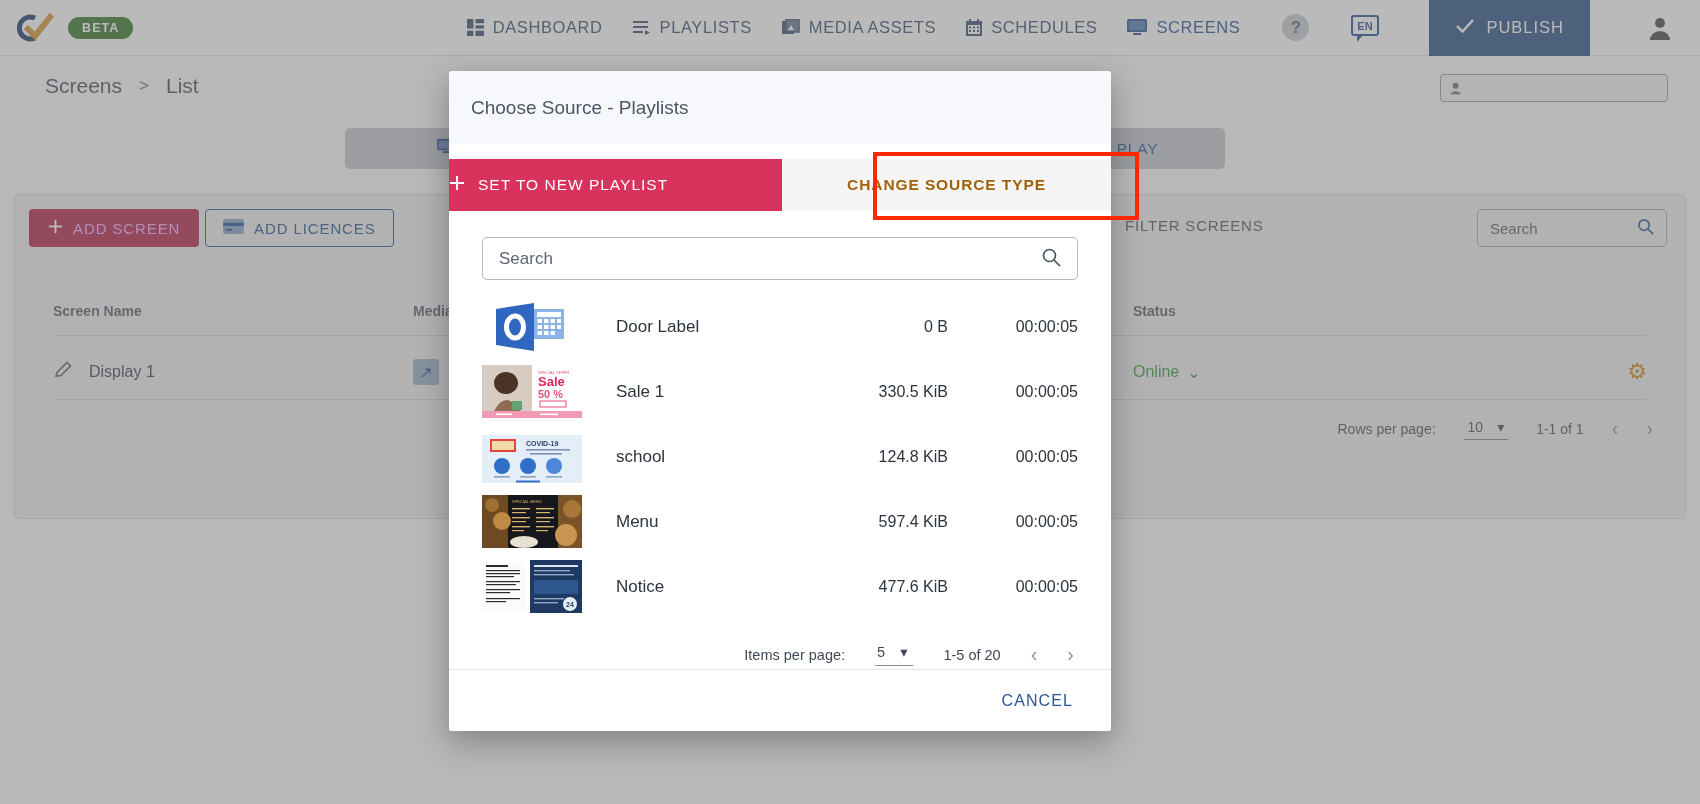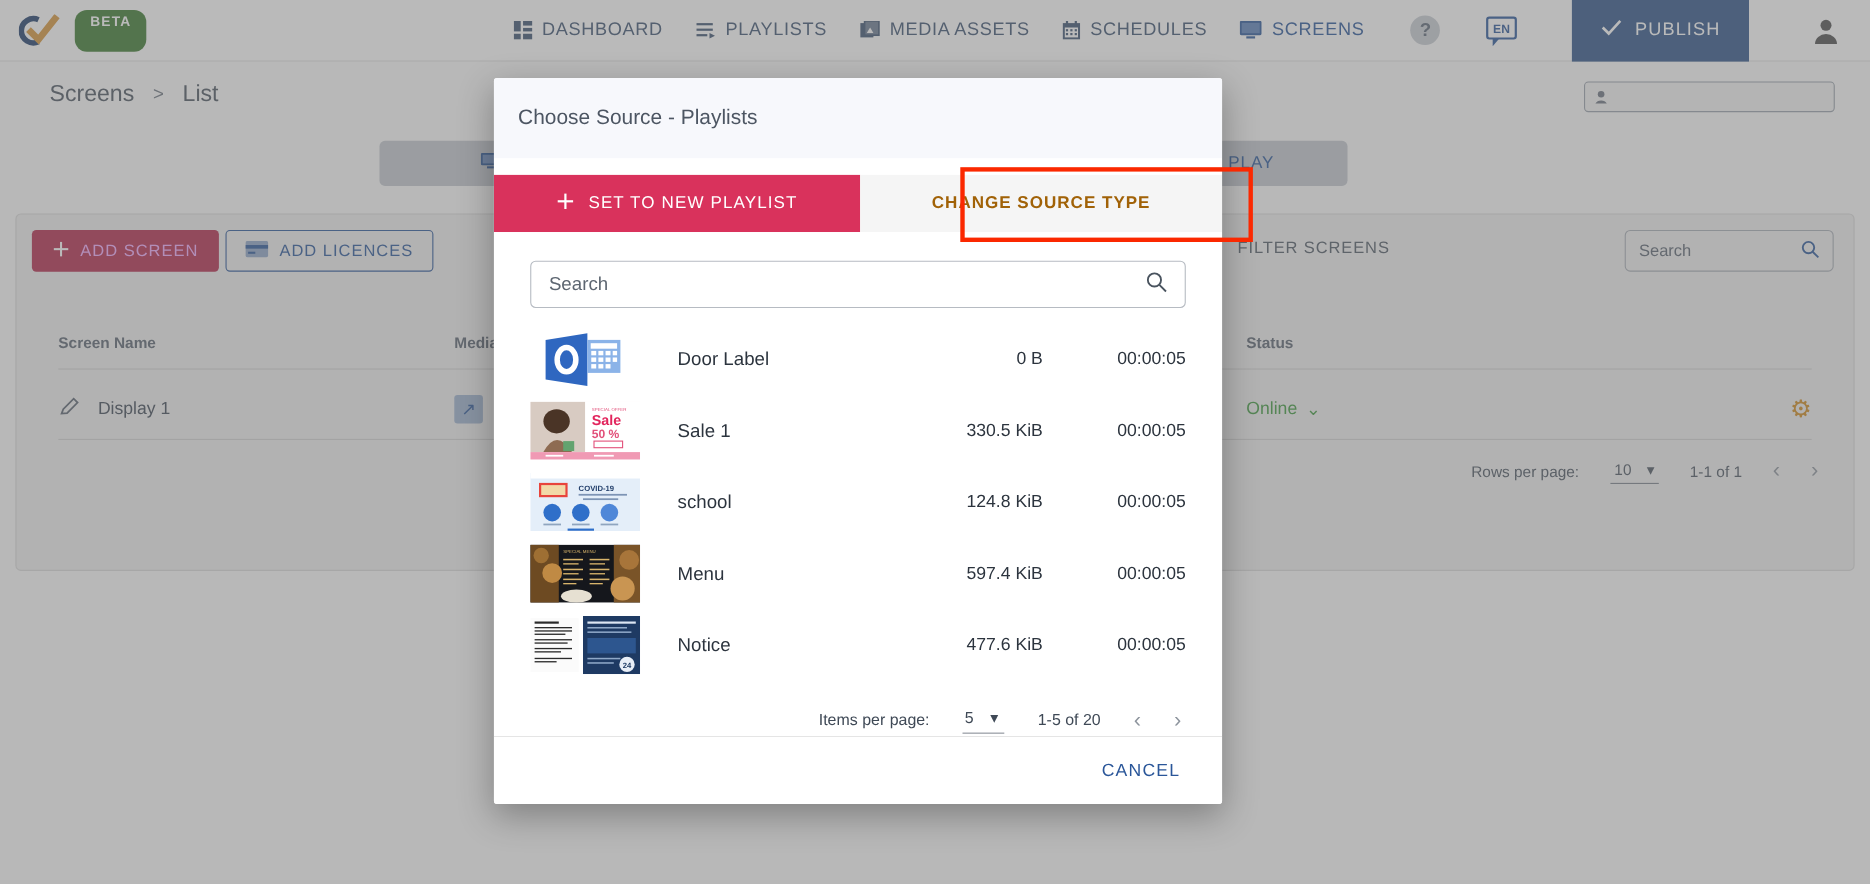--- a/index.html
+++ b/index.html
@@ -51,21 +51,21 @@
     gap: 11px;
     padding-left: 17px;
   }
   .logo-mark { width: 40px; height: 30px; position: relative; }
   .beta-badge {
     background: #3b7a2f;
     color: #ffffff;
     font-size: 12.5px;
     font-weight: bold;
     letter-spacing: 1.1px;
-    padding: 4px 13px 20px 14px;
+    padding: 4px 13px 4px 14px;
     border-radius: 11px;
   }
   .nav-items {
     display: flex;
     align-items: center;
     gap: 30px;
     margin-left: auto;
   }
   .nav-item {
     display: flex;
@@ -270,21 +270,21 @@
     background: #ffffff;
   }
   .tabrow {
     display: flex;
     height: 52px;
   }
   .tab-new-playlist {
     width: 333px;
     background: #d9325c;
     color: #ffffff;
-    display: flex; align-items: center; justify-content: center;
+    display: flex; align-items: center; 
     gap: 13px;
     font-size: 15.5px;
     letter-spacing: 1px;
     cursor: pointer;
   }
   .tab-change-source {
     flex: 1;
     background: #f5f5f5;
     color: #a16207;
     display: flex; align-items: center; justify-content: center;

